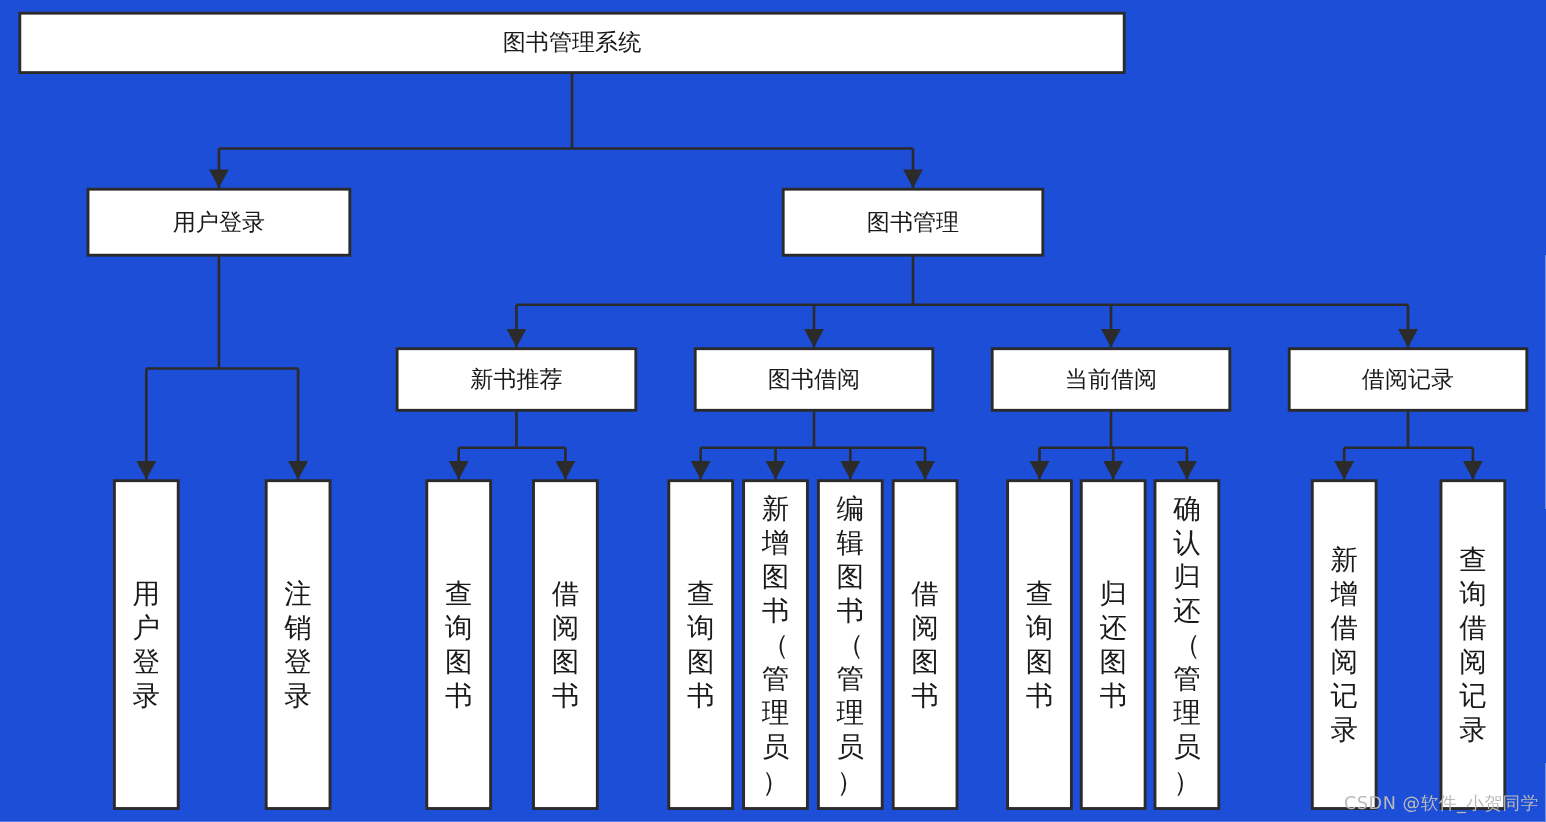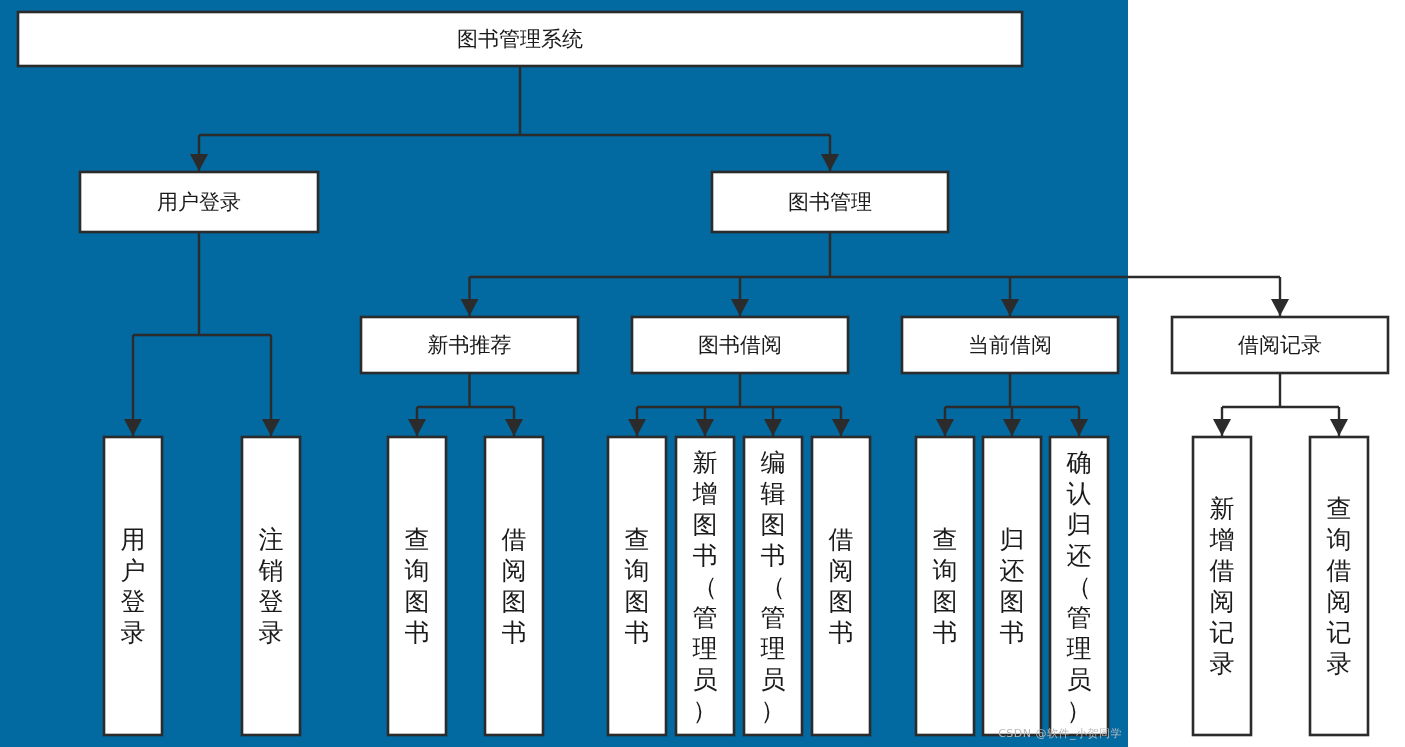--- a/index.html
+++ b/index.html
@@ -8,23 +8,23 @@
     background: #ffffff;
   }
   body {
     width: 1405px;
     height: 747px;
     font-family: "DejaVu Sans", "Liberation Sans", sans-serif;
     overflow: hidden;
   }
   #diagram-root {
     position: relative;
-    width: 1128px;
+    width: 1405px;
     height: 747px;
-    background: #0369a1;
+    background: #1d4ed8;
   }
   svg#tree-svg {
     position: absolute;
     left: 0;
     top: 0;
     width: 1405px;
     height: 747px;
   }
   .node-box {
     fill: #ffffff;
@@ -53,21 +53,21 @@
   }
   .edge-arrow {
     fill: #2b2b2b;
     stroke: none;
   }
   .watermark {
     position: absolute;
     right: 6px;
     bottom: 6px;
     font-family: "DejaVu Sans", "Liberation Sans", sans-serif;
-    font-size: 11px;
+    font-size: 16px;
     color: #b9b9b9;
     letter-spacing: 0.5px;
     white-space: nowrap;
     pointer-events: none;
     text-align: right;
   }
 </style>
 </head>
 <body>
 

